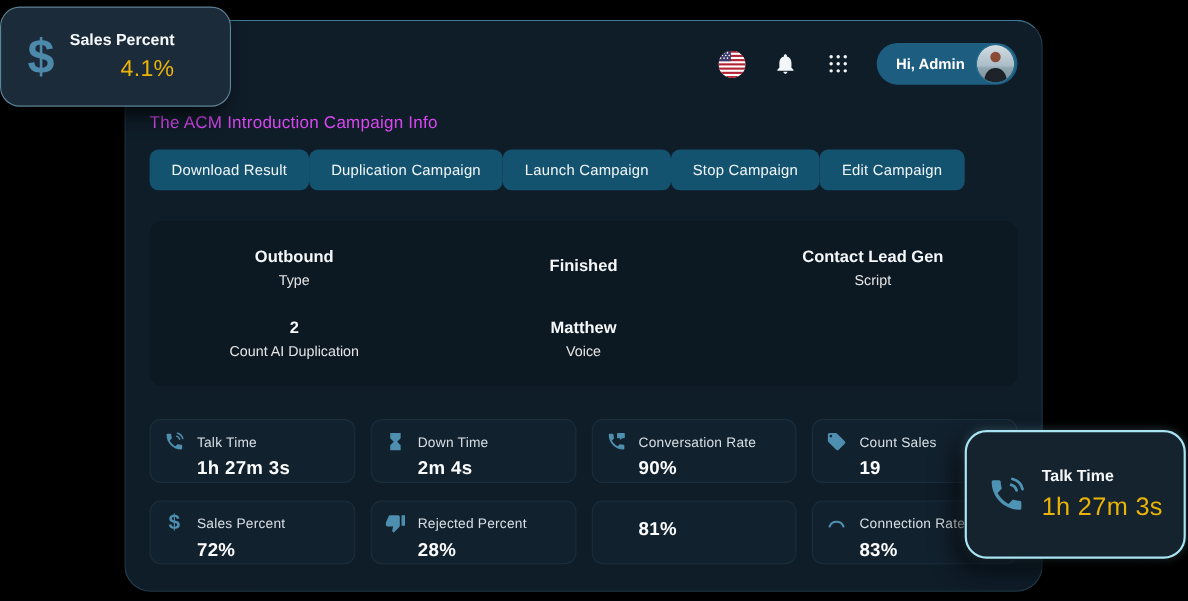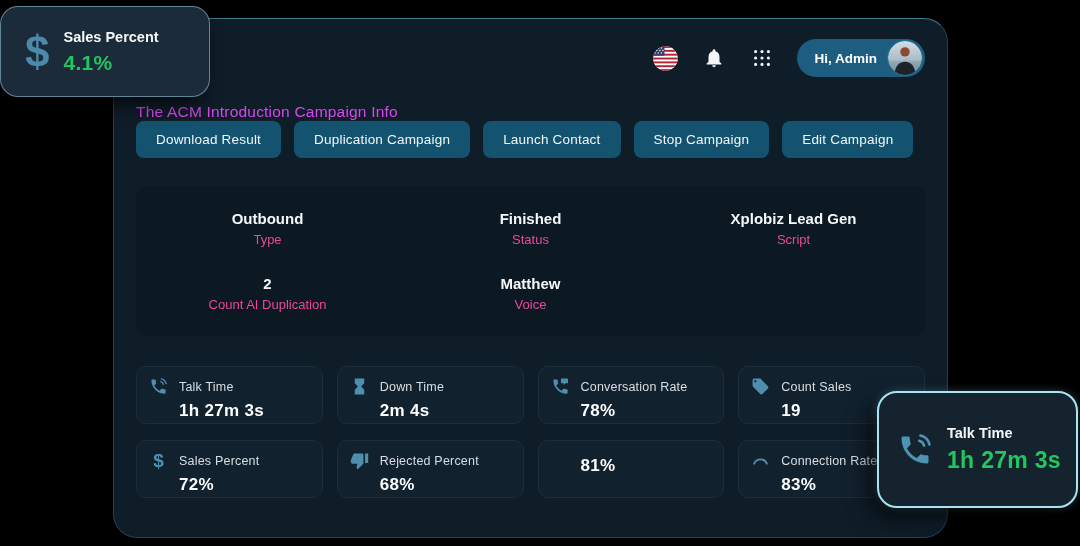--- a/index.html
+++ b/index.html
@@ -16,53 +16,53 @@
   .hdr{display:flex;justify-content:flex-end;align-items:center;gap:22px;height:38px;}
   .icon-btn{width:26px;height:26px;display:flex;align-items:center;justify-content:center;cursor:pointer;background:none;border:none;padding:0;}
   .flag{width:25px;height:25px;border-radius:50%;overflow:hidden;flex:none;}
   .admin-pill{display:flex;align-items:center;gap:10px;background:#1d5e80;
               border:none;border-radius:19px;height:38px;padding:0 2px 0 18px;cursor:pointer;}
   .admin-pill span{color:#fff;font-weight:700;font-size:13.5px;}
   .avatar{width:34px;height:34px;border-radius:50%;overflow:hidden;flex:none;border:1px solid #2a6f92;}
 
   
   .title{font-size:15.5px;color:#d946ef;margin-top:26px;letter-spacing:.2px;}
-  .actions{display:flex;gap:13px;}
+  .actions{display:flex;margin-top:15px;}
   .act-btn{background:#14536f;color:#f2f7fa;border:none;border-radius:8px;
            height:37px;padding:0 20px;font-size:13.5px;font-weight:500;cursor:pointer;
            font-family:inherit;letter-spacing:.2px;}
 
   
   .info{margin-top:28px;background:#0c1822;border-radius:12px;height:150px;
         display:grid;grid-template-columns:1fr 1fr 1fr;grid-template-rows:1fr 1fr;
         align-items:center;padding:10px 0;box-sizing:border-box;}
   .info-cell{text-align:center;}
   .info-val{font-size:15px;font-weight:700;color:#f5f8fa;margin-bottom:5px;}
-  .info-lbl{font-size:13px;color:#ec4899;}
+  .info-lbl{font-size:13px;color:#e5e5e5;}
 
   
   .stats{margin-top:30px;display:grid;grid-template-columns:repeat(4,1fr);
          gap:16px 14px;}
   .stat-card{background:#12212e;border:1px solid #1b2e3c;border-radius:10px;
              height:58px;box-sizing:border-box;padding:10px 12px;}
   .stat-top{display:flex;align-items:center;gap:11px;}
   .stat-ic{width:19px;height:19px;color:#4e8fb0;flex:none;display:flex;align-items:center;justify-content:center;}
   .stat-ic svg{width:100%;height:100%;}
   .dollar-glyph{color:#4e8fb0;font-weight:800;font-size:19px;line-height:1;}
   .stat-lbl{font-size:12.5px;color:#d8dfe4;letter-spacing:.2px;}
   .stat-val{font-size:17px;font-weight:800;color:#fbfdfe;margin:5px 0 0 30px;letter-spacing:.3px;}
 
   
   .ov-sales{position:absolute;left:0;top:6px;width:210px;height:91px;
             background:#1c2b39;border:1.5px solid rgba(140,194,216,.6);
             border-radius:18px;box-sizing:border-box;display:flex;align-items:center;
             box-shadow:-6px 8px 18px rgba(0,0,0,.7);z-index:5;}
   .ov-sales .big-dollar{font-size:44px;font-weight:800;color:#4d89aa;margin:0 14px 0 24px;line-height:1;}
   .ov-lbl{font-size:14.5px;font-weight:700;color:#f5f8fa;margin-bottom:6px;}
-  .ov-val{font-size:21px;font-weight:700;color:#22c55e;letter-spacing:.3px;}
+  .ov-val{font-size:21px;font-weight:400;color:#eab308;letter-spacing:.3px;text-align:right;}
 
   .ov-talk{position:absolute;left:877px;top:391px;width:201px;height:117px;
            background:#15232e;border:2px solid #a9e4f2;border-radius:20px;
            box-sizing:border-box;display:flex;align-items:center;
            box-shadow:-8px 10px 22px rgba(0,0,0,.65),0 0 9px rgba(140,215,235,.3);z-index:5;}
   .ov-talk .talk-ic{width:36px;height:36px;color:#4e93b4;margin:0 14px 0 18px;flex:none;}
   .ov-talk .ov-val{font-size:23px;}
 </style>
 </head>
 <body>
@@ -153,36 +153,35 @@
         </svg>
       </span>
     </button>
   </div>
 
   <div class="title">The ACM Introduction Campaign Info</div>
 
   <div class="actions">
     <button class="act-btn">Download Result</button>
     <button class="act-btn">Duplication Campaign</button>
-    <button class="act-btn">Launch Contact</button>
+    <button class="act-btn">Launch Campaign</button>
     <button class="act-btn">Stop Campaign</button>
     <button class="act-btn">Edit Campaign</button>
   </div>
 
   <div class="info">
     <div class="info-cell">
       <div class="info-val">Outbound</div>
       <div class="info-lbl">Type</div>
     </div>
     <div class="info-cell">
       <div class="info-val">Finished</div>
-      <div class="info-lbl">Status</div>
-    </div>
-    <div class="info-cell">
-      <div class="info-val">Xplobiz Lead Gen</div>
+    </div>
+    <div class="info-cell">
+      <div class="info-val">Contact Lead Gen</div>
       <div class="info-lbl">Script</div>
     </div>
     <div class="info-cell">
       <div class="info-val">2</div>
       <div class="info-lbl">Count AI Duplication</div>
     </div>
     <div class="info-cell">
       <div class="info-val">Matthew</div>
       <div class="info-lbl">Voice</div>
     </div>
@@ -219,21 +218,21 @@
     <div class="stat-card">
       <div class="stat-top">
         <span class="stat-ic">
           <svg viewBox="0 0 24 24" fill="currentColor">
             <path d="M6.62 10.79c1.44 2.83 3.76 5.14 6.59 6.59l2.2-2.2c.27-.27.67-.36 1.02-.24 1.12.37 2.33.57 3.57.57.55 0 1 .45 1 1V20c0 .55-.45 1-1 1-9.39 0-17-7.61-17-17 0-.55.45-1 1-1h3.5c.55 0 1 .45 1 1 0 1.25.2 2.45.57 3.57.11.35.03.74-.25 1.02l-2.2 2.2z"></path>
             <path d="M13.5 2h7a1 1 0 0 1 1 1v4a1 1 0 0 1-1 1h-2l-2.5 2V8h-2.5a1 1 0 0 1-1-1V3a1 1 0 0 1 1-1z"></path>
           </svg>
         </span>
         <span class="stat-lbl">Conversation Rate</span>
       </div>
-      <div class="stat-val">78%</div>
+      <div class="stat-val">90%</div>
     </div>
 
     <div class="stat-card">
       <div class="stat-top">
         <span class="stat-ic">
           <svg viewBox="0 0 24 24" fill="currentColor">
             <path d="M21.41 11.58l-9-9C12.05 2.22 11.55 2 11 2H4c-1.1 0-2 .9-2 2v7c0 .55.22 1.05.59 1.42l9 9c.36.36.86.58 1.41.58.55 0 1.05-.22 1.41-.59l7-7c.37-.36.59-.86.59-1.41 0-.55-.23-1.06-.59-1.42zM5.5 7C4.67 7 4 6.33 4 5.5S4.67 4 5.5 4 7 4.67 7 5.5 6.33 7 5.5 7z"></path>
           </svg>
         </span>
         <span class="stat-lbl">Count Sales</span>
@@ -253,21 +252,21 @@
 
     <div class="stat-card">
       <div class="stat-top">
         <span class="stat-ic">
           <svg viewBox="0 0 24 24" fill="currentColor">
             <path d="M15 3H6c-.83 0-1.54.5-1.84 1.22l-3.02 7.05c-.09.23-.14.47-.14.73v2c0 1.1.9 2 2 2h6.31l-.95 4.57-.03.32c0 .41.17.79.44 1.06L9.83 23l6.59-6.59c.36-.36.58-.86.58-1.41V5c0-1.1-.9-2-2-2zm4 0v12h4V3h-4z"></path>
           </svg>
         </span>
         <span class="stat-lbl">Rejected Percent</span>
       </div>
-      <div class="stat-val">68%</div>
+      <div class="stat-val">28%</div>
     </div>
 
     <div class="stat-card">
       <div class="stat-val">81%</div>
     </div>
 
     <div class="stat-card">
       <div class="stat-top">
         <span class="stat-ic">
           <svg viewBox="0 0 24 24">

